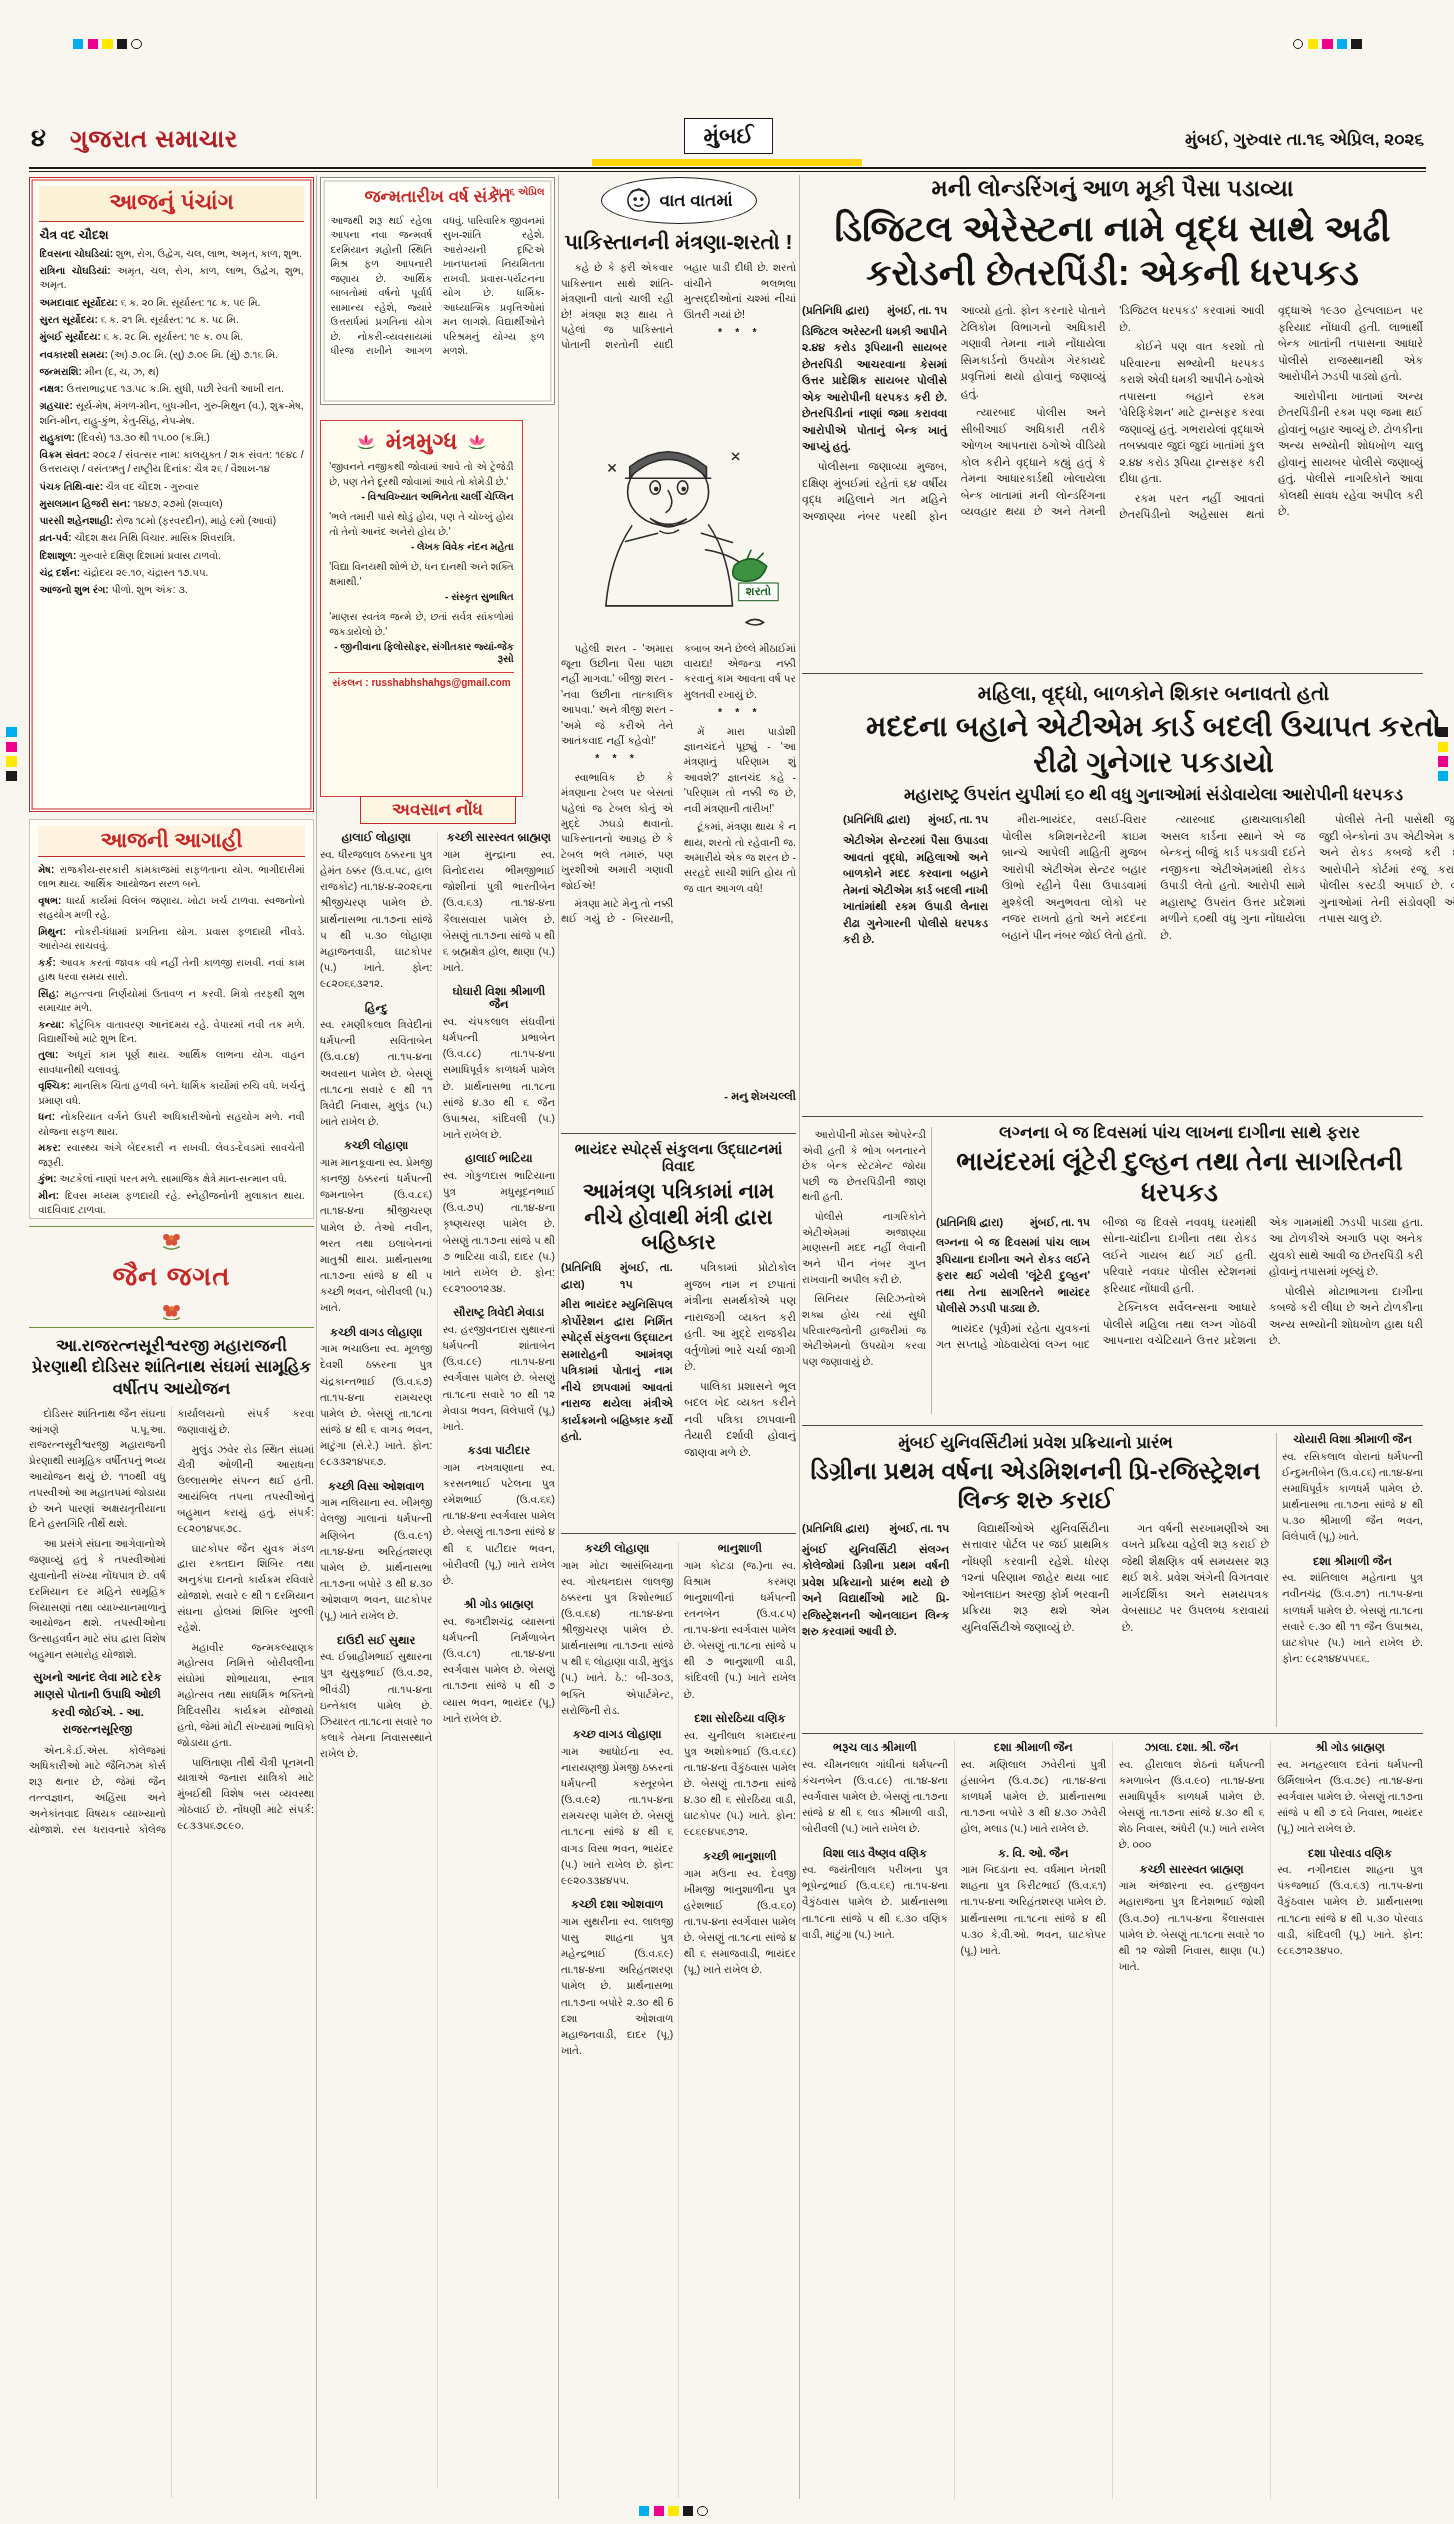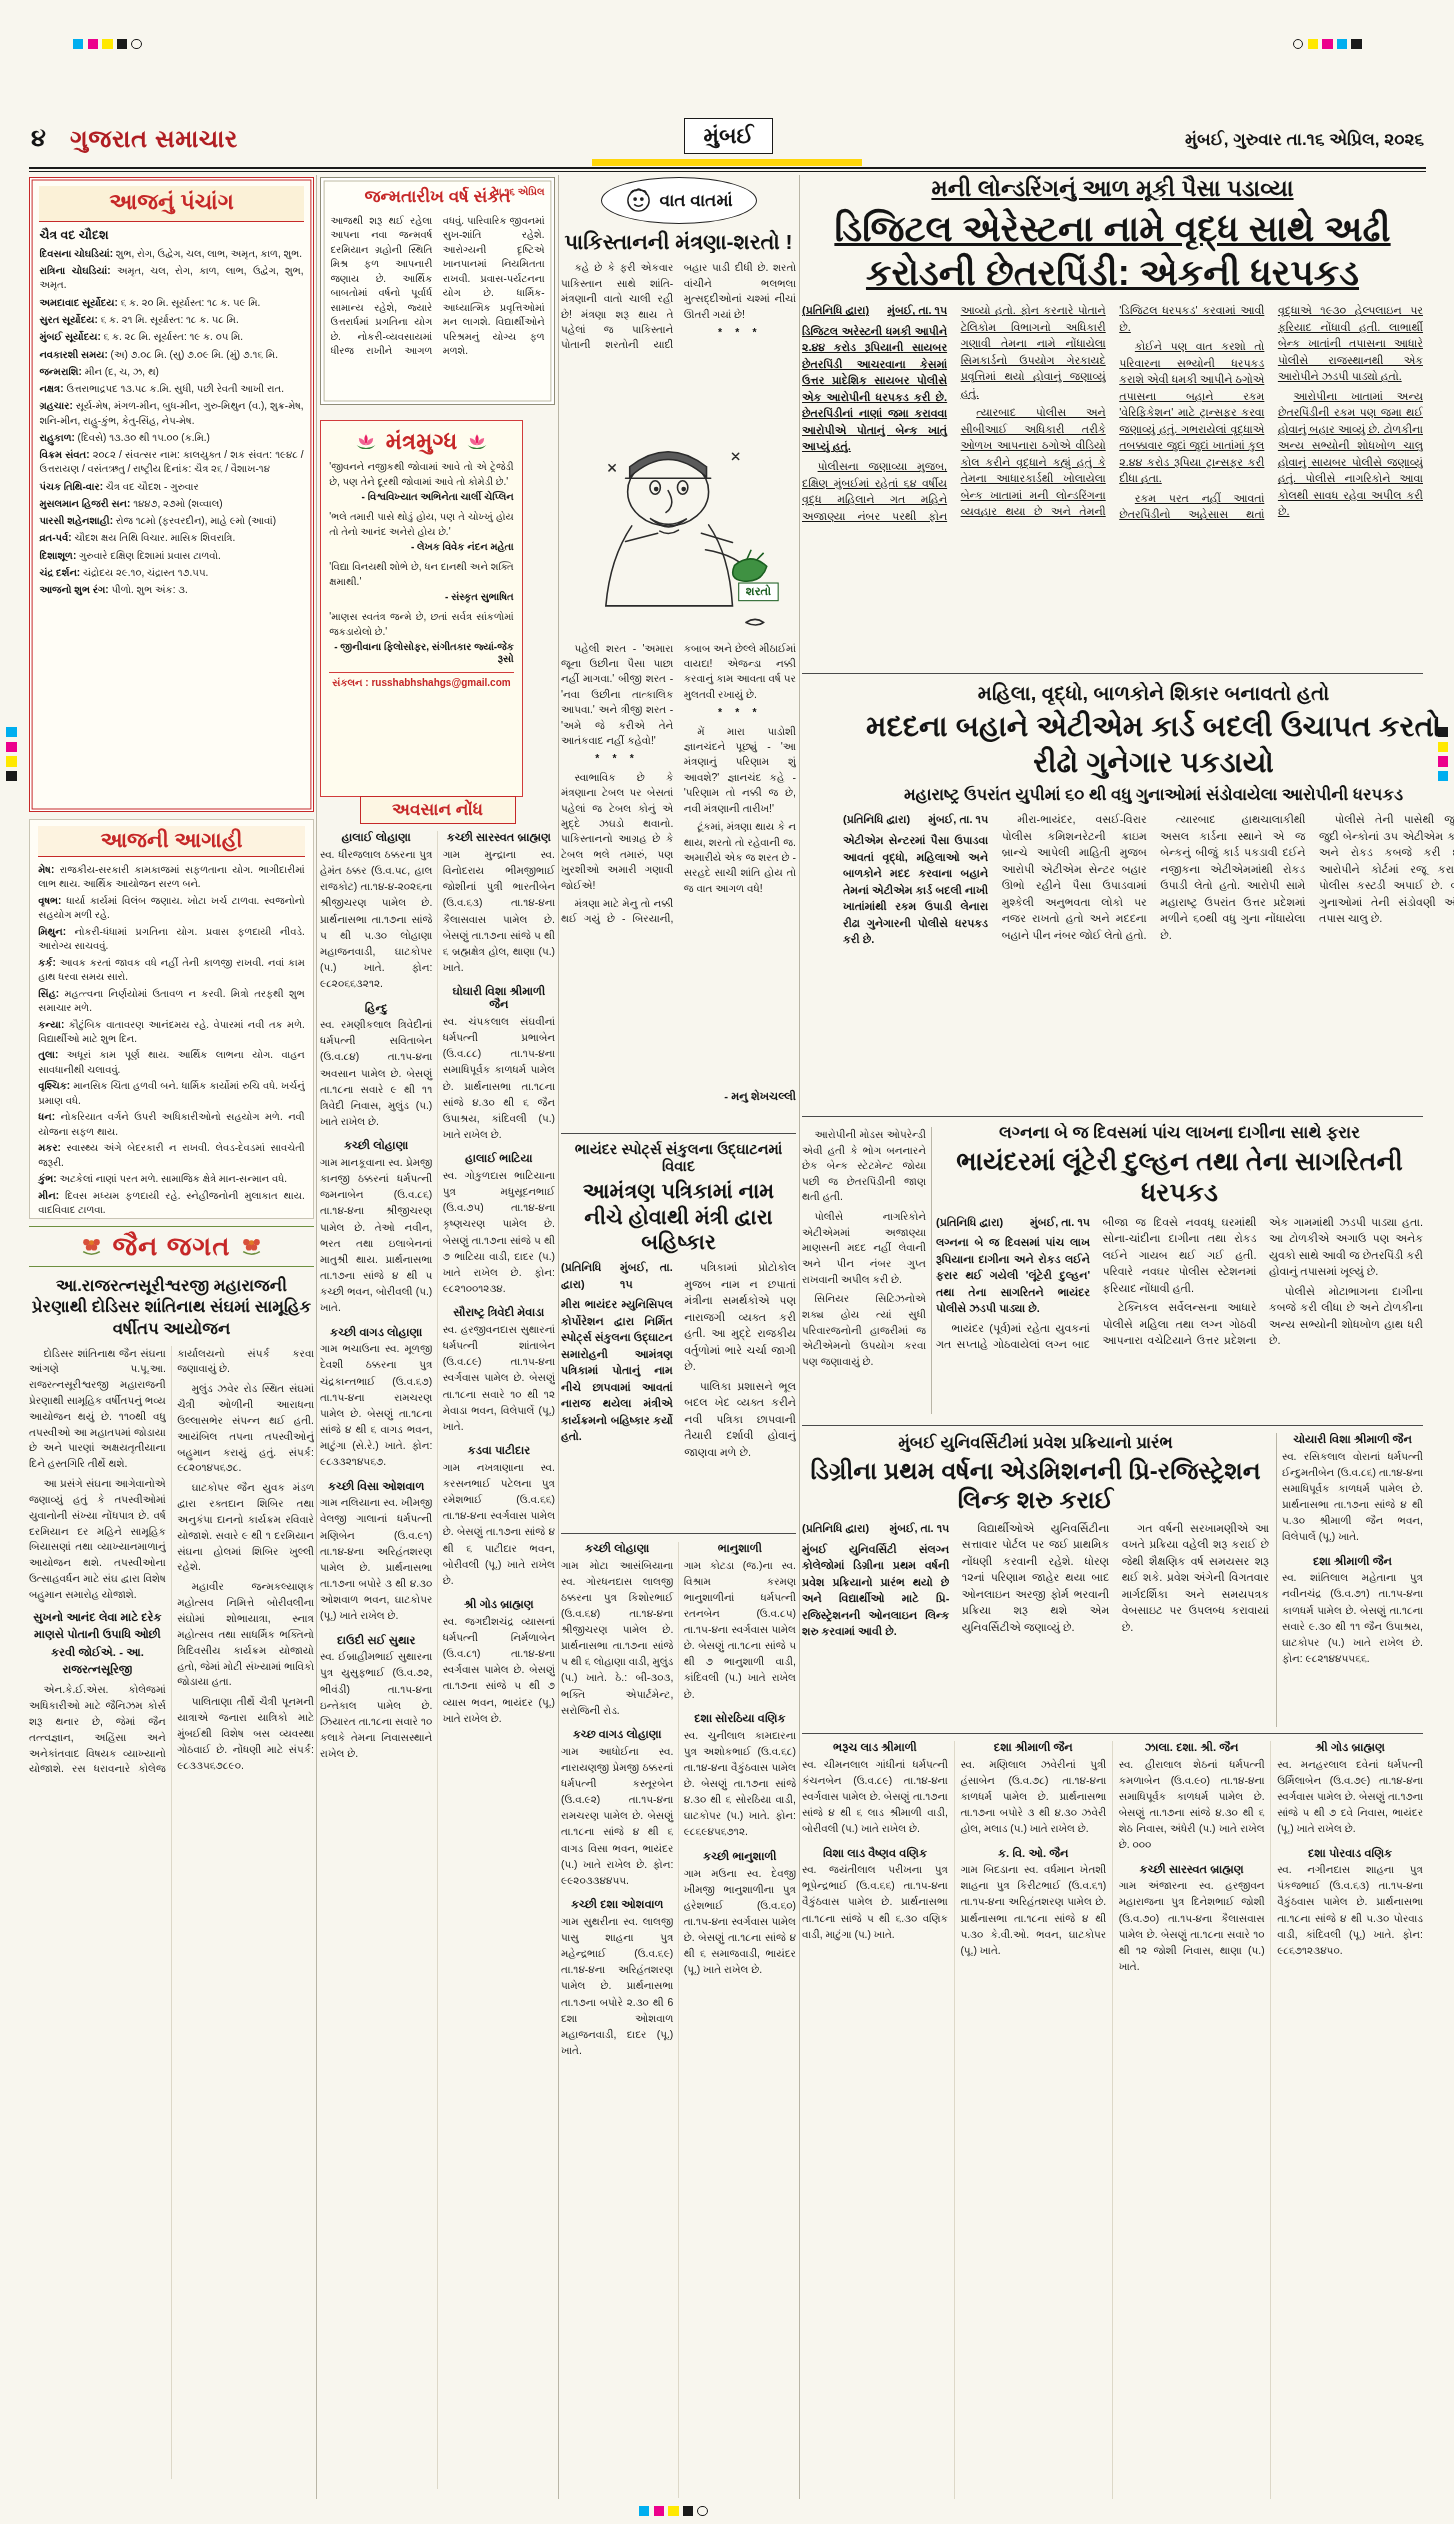--- a/index.html
+++ b/index.html
@@ -74,21 +74,21 @@
     color:#c62828; font-weight:bold; font-size:21px; text-align:center;
     background:#fdf3e0; border-bottom:1px solid #c62828; padding:2.1px 0 4.2px; margin-bottom:5.2px;
   }
   .ag { font-size:10px; line-height:1.42; text-align:justify; margin-bottom:2.6px; }
   .ag b { font-weight:bold; }
 
   
   #jain { left:29px; top:1226px; width:285px; height:1272px; overflow:hidden; }
   .jain-band {
     display:flex; align-items:center; justify-content:center; gap:9.4px;
-    border-top:1.6px double #6d8f3e; border-bottom:1.6px double #6d8f3e; padding:4.2px 0; margin-bottom:7.3px;
+    border-top:1.6px double #6d8f3e; border-bottom:1.6px double #6d8f3e; padding:4.2px 0; margin-bottom:7.3px;flex-direction:column;
   }
   .jain-title { color:#c62828; font-weight:bold; font-size:26px; letter-spacing:1px; }
   .jain-headline { font-weight:bold; font-size:16.6px; line-height:1.3; text-align:center; margin-bottom:6.2px; }
   .jain-body { column-count:2; column-gap:11.4px; column-rule:0.5px solid #ddd8c8; height:1133px; font-size:10.4px; line-height:1.52; text-align:justify; overflow:hidden; }
   .jain-body p { text-indent:14.5px; margin-bottom:4.2px; }
 
   
   #janma {
     left:320px; top:177px; width:235px; height:228px;
     border:1.6px solid #8f8c78; box-shadow:inset 0 0 0 2.6px #fff, inset 0 0 0 3.6px #bdb9a2;
@@ -136,21 +136,21 @@
   
   #story3 { left:561px; top:1141px; width:235px; overflow:hidden; }
   #story3 .kicker { font-size:14.5px; margin-bottom:3.1px; }
   #story3 .headline { font-size:21px; margin-bottom:4.2px; }
   #story3 .body { height:281px; }
 
   #mid-secs { left:561px; top:1542px; width:235px; height:956px; overflow:hidden; }
   .mid-body { column-count:2; column-gap:10.4px; column-rule:0.5px solid #ddd8c8; height:956px; overflow:hidden; }
 
   
-  #story1 { left:802px; top:175px; width:621px; overflow:hidden;text-decoration:underline; }
+  #story1 { left:802px; top:175px; width:621px; overflow:hidden; }
   #story1 .kicker { font-size:23px; margin-bottom:5.2px; }
   #story1 .headline { font-size:36px; margin-bottom:7.3px; }
   #story1 .body { height:374px; }
 
   #story2 { left:802px; top:682px; width:621px; overflow:hidden;margin-left:41px; }
   #story2 .kicker { font-size:20px; margin-bottom:4.2px; }
   #story2 .headline { font-size:29px; margin-bottom:5.2px; }
   #story2 .subhead { font-weight:bold; text-align:center; font-size:16.6px; margin-bottom:6.2px; }
   #story2 .body { height:281px; }
 

